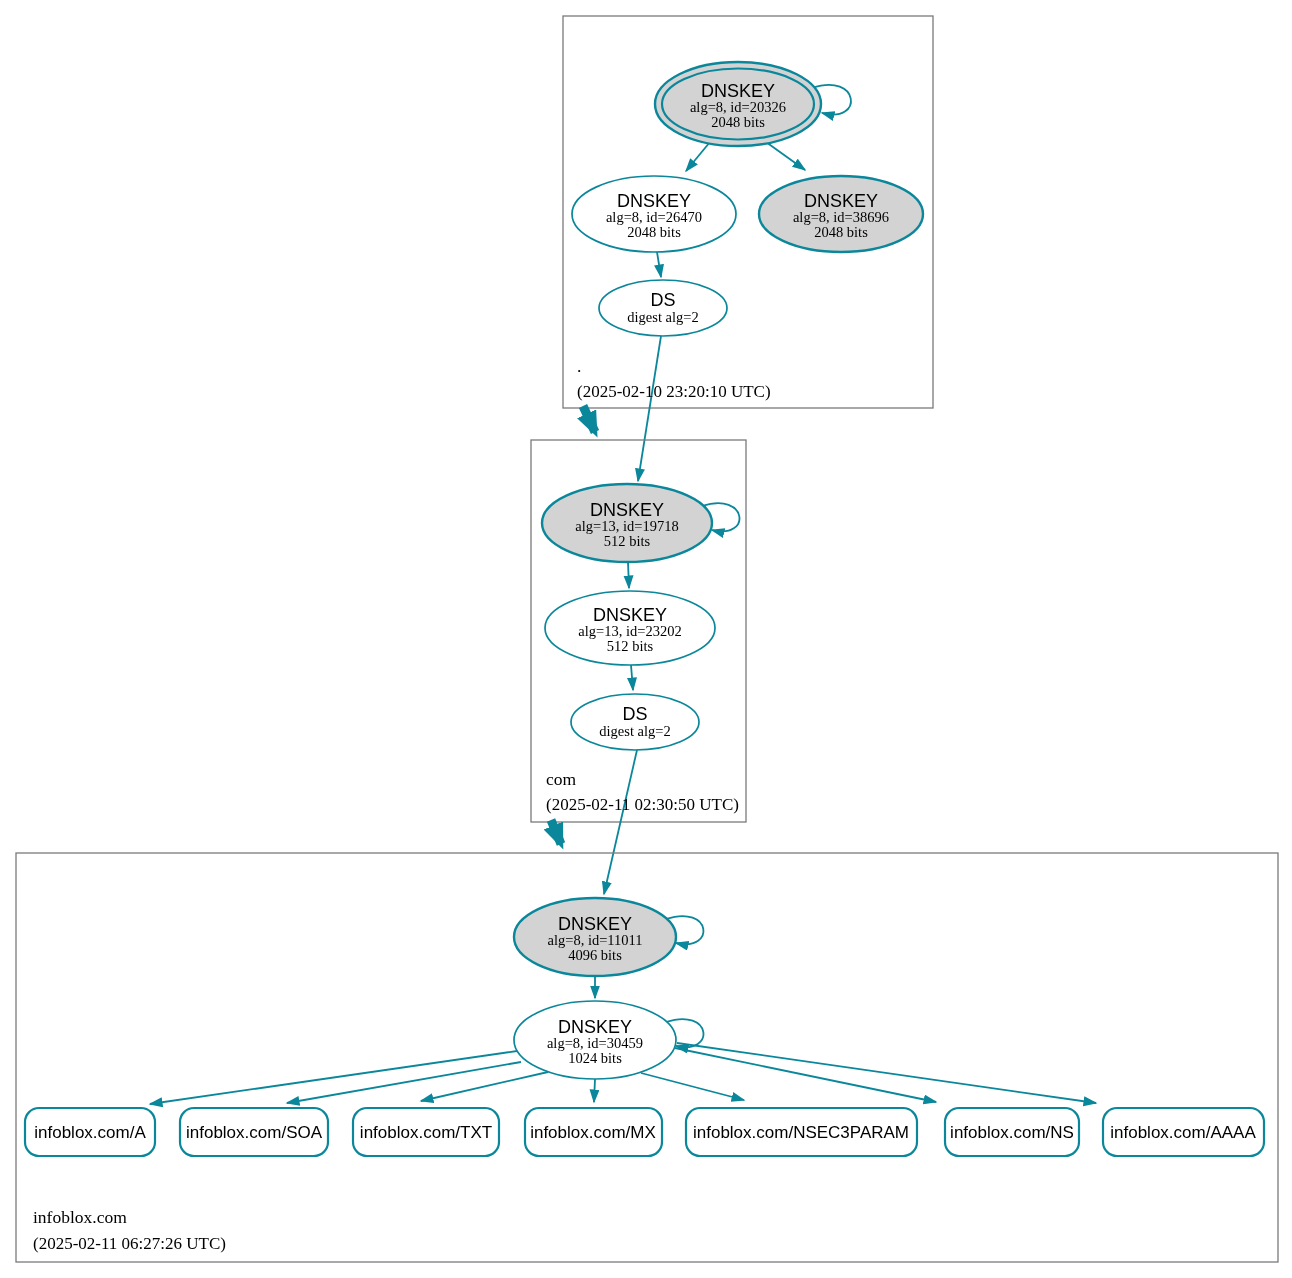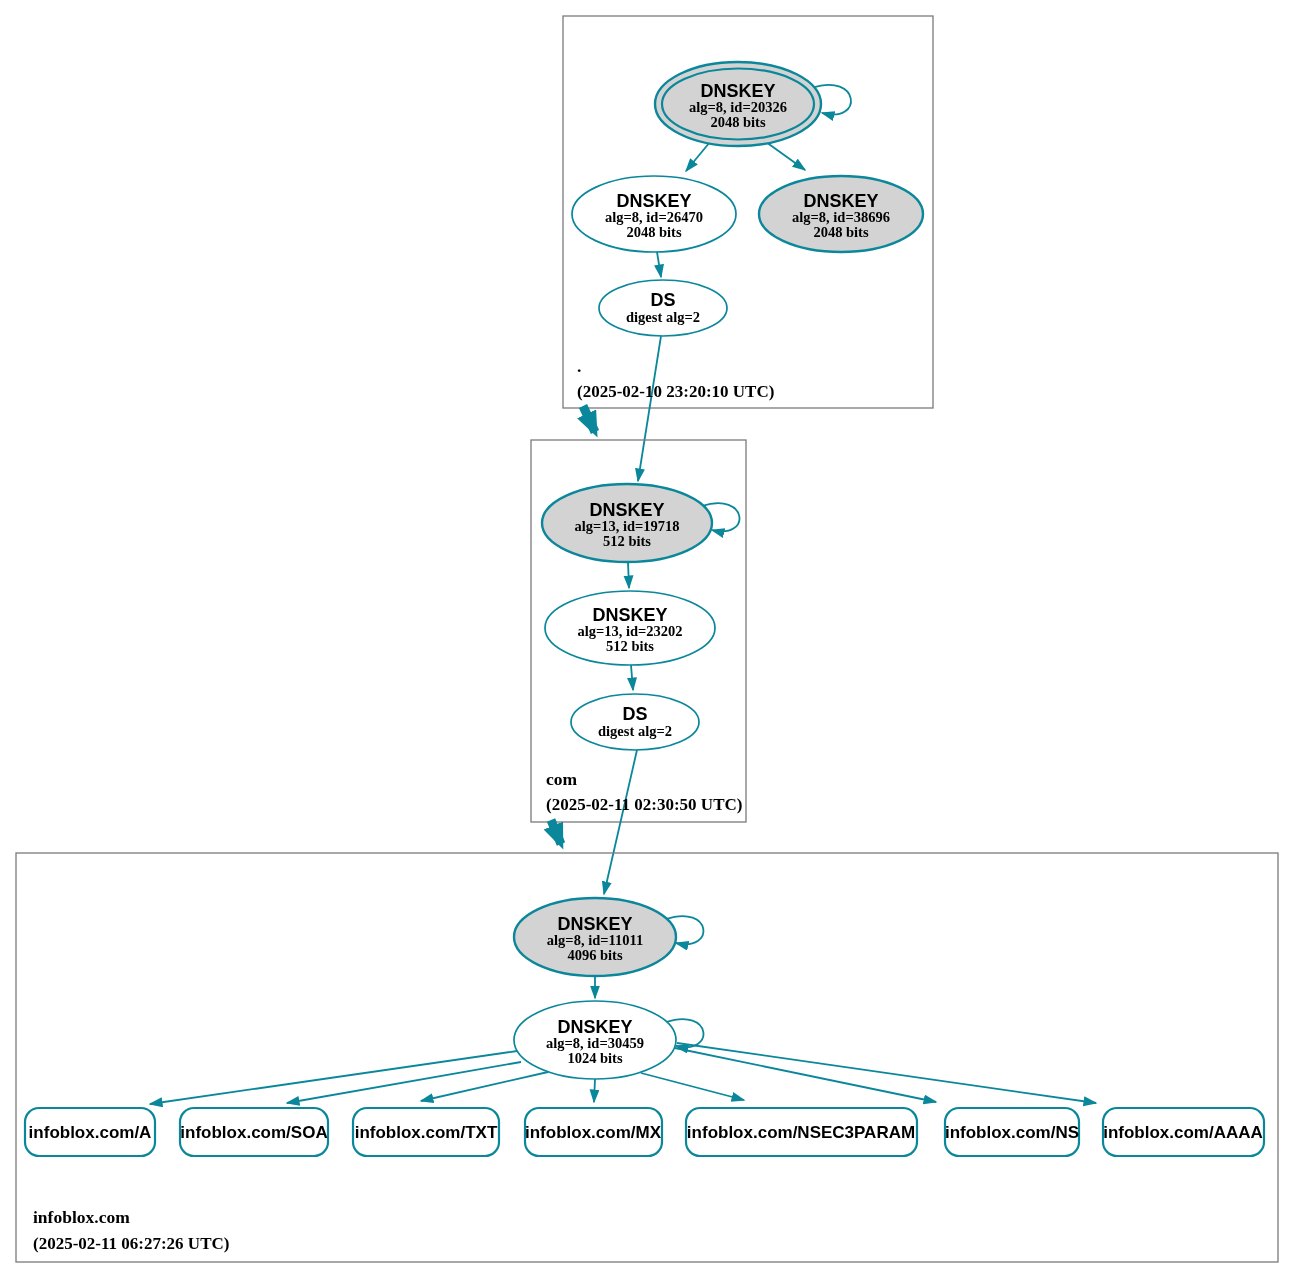--- a/index.html
+++ b/index.html
@@ -3,21 +3,21 @@
 <meta charset="utf-8">
 <style>
   :root{
     --teal:#0a879a;
     --ksk-fill:#d3d3d3;
     --node-fill:#ffffff;
     --zone-border:#7a7a7a;
     --ink:#000000;
   }
   html,body{margin:0;padding:0;background:#ffffff;}
-  .canvas{position:relative;width:1292px;height:1278px;background:#ffffff;font-weight:bold;}
+  .canvas{position:relative;width:1292px;height:1278px;background:#ffffff;}
   svg{display:block;}
   .zone-box{fill:none;stroke:var(--zone-border);stroke-width:1.3px;}
   .edge{fill:none;stroke:var(--teal);stroke-width:1.8px;}
   .edge-thick{fill:none;stroke:var(--teal);stroke-width:9px;}
   .ellipse-white{fill:var(--node-fill);stroke:var(--teal);stroke-width:1.7px;}
   .ellipse-gray{fill:var(--ksk-fill);stroke:var(--teal);stroke-width:2.4px;}
   .ellipse-ring{fill:none;stroke:var(--teal);stroke-width:2.2px;}
   .rrset-box{fill:var(--node-fill);stroke:var(--teal);stroke-width:2.2px;}
   .node-title{font-family:"Liberation Sans",sans-serif;font-size:18px;fill:var(--ink);text-anchor:middle;}
   .node-sub{font-family:"Liberation Serif",serif;font-size:14.5px;fill:var(--ink);text-anchor:middle;}

